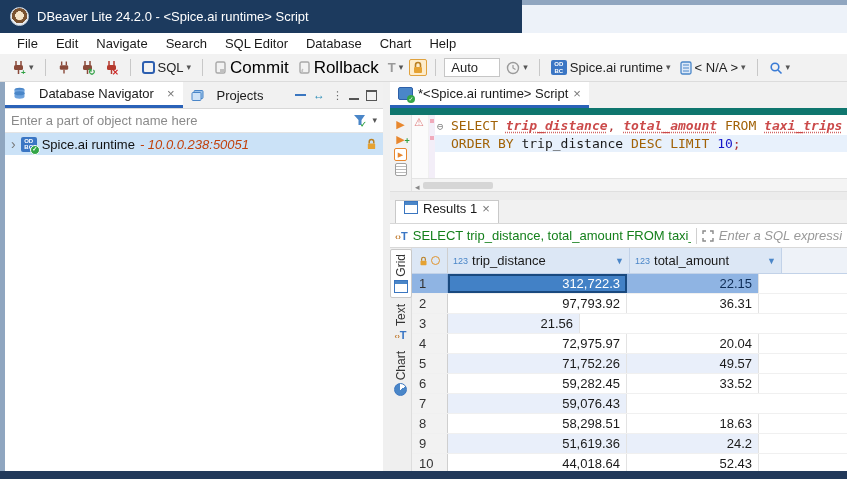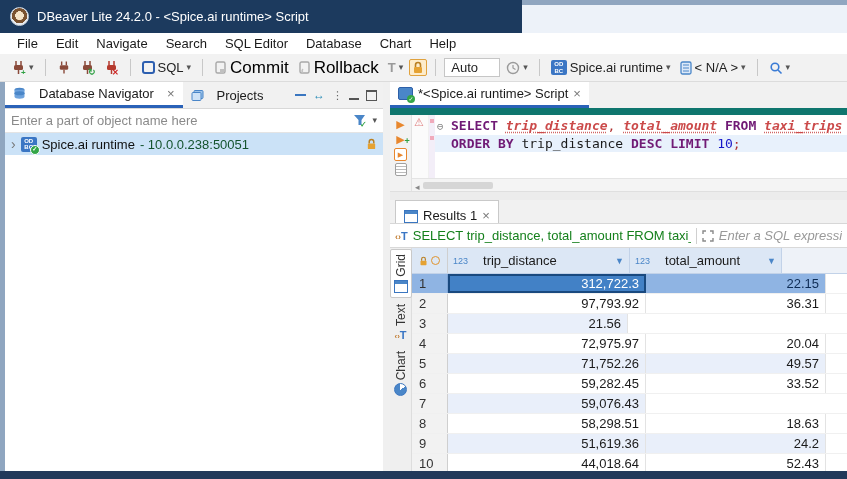--- a/index.html
+++ b/index.html
@@ -39,21 +39,21 @@
   .collapse-ico{width:11px;border-top:2px solid #3a76c0}
   .link-ico{color:#2e8fb8;font-size:12px;line-height:1}
   .dots-ico{color:#666;font-size:11px;letter-spacing:-1px}
   .min-ico{width:10px;height:7px;border-bottom:2px solid #555}
   .max-ico{width:9px;height:8px;border:1px solid #555;border-top:2px solid #555}
   .filter-row{height:23px;border-bottom:1px solid #e4e4e4;display:flex;align-items:center;padding:0 6px;gap:5px}
   .filter-ph{color:#8a8a8a;flex:1;white-space:nowrap;overflow:hidden}
   .tree-row{height:22px;background:#cbe2f7;display:flex;align-items:center;gap:5px;padding:0 6px}
   .expander::before{content:'›';color:#777;font-size:14px;line-height:1}
   .conn-name{color:#111}
-  .conn-addr{color:#14532d;}
+  .conn-addr{color:#c2410c;font-style:italic}
   .lock-svg{flex:0 0 auto}
   .tree-lock{margin-left:auto}
   
   .v-splitter{position:absolute;left:383px;top:82px;width:7px;height:389px;background:#f0f0f0}
   
   .right-panel{position:absolute;left:390px;top:82px;width:457px;height:389px;display:flex;flex-direction:column}
   .editor-tabbar{height:26px;background:#f1f1f1;border-bottom:7px solid #0f766e;display:flex;align-items:stretch}
   .etab{display:flex;align-items:center;gap:5px;padding:0 8px;background:#fff;border-bottom:3px solid #2a62b8;box-sizing:border-box}
   .sqlfile-ico{position:relative;width:13px;height:11px;background:#4a86c8;border-radius:2px;border:1px solid #2d5fa8}
   .sqlfile-ico::after{content:'✓';position:absolute;right:-3px;bottom:-4px;width:8px;height:8px;background:#34a648;border-radius:50%;color:#fff;font-size:6px;line-height:8px;text-align:center}
@@ -66,64 +66,64 @@
   .scr2{width:10px;height:11px;border:1px solid #a0a0a0;background:repeating-linear-gradient(#fff 0 2px,#bbb 2px 3px);border-radius:2px}
   .ruler1{width:16px;background:#fbfbfb;border-right:1px solid #f0f0f0;position:relative}
   .warn-icon::before{content:'⚠';color:#e07f7f;font-size:11px;position:absolute;left:2px;top:1px}
   .ruler2{width:6px;background:#f3eef8;position:relative}
   .mark{position:absolute;left:1px;width:4px;height:4px;background:#f0aabb}
   .code-area{flex:1;font-family:"DejaVu Sans Mono","Liberation Mono",monospace;font-size:13px;line-height:17px;padding-top:2px;white-space:pre;overflow:hidden}
   .cl{display:block;padding-left:2px}
   .cl.current{background:#e8f1fc}
   .fold{display:inline-block;width:14px;color:#888;font-size:11px}
   .ind{display:inline-block;width:14px}
-  .kw{color:#701a75;font-weight:bold}
+  .kw{color:#a16207;font-weight:normal}
   .lnk{color:#cb4a4a;font-weight:bold;font-style:italic;text-decoration:underline dotted #d06666;text-underline-offset:2px}
   .num{color:#1616c8}
   .pun{color:#b03030}
   .h-scroll{position:absolute;left:22px;right:0;bottom:0;height:12px;background:#f4f4f4;border-top:1px solid #e4e4e4;display:flex;align-items:center}
   .scroll-arrow::before{content:'◂';color:#888;font-size:9px;padding:0 3px}
   .scroll-thumb{width:70px;height:7px;background:#d6d6d6;border-radius:2px}
   .h-splitter{height:8px;background:#ececec;border-top:1px solid #dfdfdf}
   
   .results{flex:1;display:flex;flex-direction:column;min-height:0}
   .results-tabbar{height:24px;background:#f1f1f1;border-bottom:1px solid #d7d7d7;display:flex;align-items:flex-end;padding-left:5px;box-sizing:border-box}
-  .rtab{display:flex;align-items:flex-end;gap:5px;background:#fff;border:1px solid #c9c9c9;border-bottom:none;height:23px;padding:0 8px;box-sizing:border-box}
+  .rtab{display:flex;align-items:flex-start;gap:5px;background:#fff;border:1px solid #c9c9c9;border-bottom:none;height:23px;padding:0 8px;box-sizing:border-box}
   .filter-bar{height:24px;background:#fff;border-bottom:1px solid #d9d9d9;display:flex;align-items:center;gap:5px;padding:0 5px;box-sizing:border-box}
   .sqlT{font-size:9px;white-space:nowrap}
   .sqlT .ang{color:#c07a2e;font-weight:bold}
   .sqlT .tee{color:#3a76c4;font-weight:bold;font-size:11px}
   .query{width:278px;color:#15801c;white-space:nowrap;overflow:hidden;flex:0 0 auto}
   .fsep{width:1px;height:16px;background:#d0d0d0}
   .filter-ph2{color:#999;font-style:italic;white-space:nowrap;overflow:hidden;flex:1}
   .grid-wrap{flex:1;display:flex;min-height:0}
   .side-tabs{width:22px;background:#efefef;border-right:1px solid #ddd;display:flex;flex-direction:column;align-items:center;padding-top:1px;gap:2px;box-sizing:border-box}
   .stab{display:flex;flex-direction:column;align-items:center;gap:3px;padding:4px 0;width:20px}
   .stab.active{background:#fff;border:1px solid #c9c9c9;border-radius:2px}
   .rot{writing-mode:vertical-rl;transform:rotate(180deg);font-size:12px;color:#333}
   .grid-ico{width:12px;height:11px;border:1px solid #3a76c0;background:linear-gradient(#4a86c8 0 3px,#fff 3px),repeating-linear-gradient(90deg,transparent 0 3px,#9cbbe0 3px 4px)}
   .textT{font-size:8px;white-space:nowrap}
   .pie-ico{width:11px;height:11px;border-radius:50%;background:conic-gradient(#ffffff 0 60deg,#4a86c8 60deg 360deg);border:1px solid #3a76c0}
   
   .grid{flex:1;min-width:0;overflow:hidden;font-size:13px}
   .ghead{display:flex;height:25px;background:#dce7f5;border-bottom:1px solid #c2d2e8;align-items:stretch}
-  .gh{display:flex;align-items:center;box-sizing:border-box;border-right:1px solid #c2d2e8;padding:0 5px;gap:15px}
+  .gh{display:flex;align-items:center;box-sizing:border-box;border-right:1px solid #c2d2e8;padding:0 5px;gap:4px}
   .gh-corner{width:36px;justify-content:center;gap:3px;border-right:1px solid #cfcfcf}
   .gh-d{width:182px}
   .gh-a{width:152px}
   .gh-fill{flex:1;border-right:none;background:#eef2f8}
   .tbadge{color:#4a86c8;font-size:9px;flex:0 0 auto}
   .colname{flex:1;color:#1a1a1a;white-space:nowrap;overflow:hidden}
   .sort-caret{color:#4a86c8;font-size:9px}
   .key-ring{width:7px;height:7px;border:1.5px solid #e0942e;border-radius:50%}
   .grow{display:flex;height:20px;line-height:20px;border-bottom:1px solid #f0f0f0;box-sizing:border-box}
   .c-num{width:36px;background:#f2f2f2;border-right:1px solid #cfcfcf;padding-left:7px;color:#333;box-sizing:border-box}
   .c-val{box-sizing:border-box;text-align:right;padding-right:6px;border-right:1px solid #e3e3e3;white-space:nowrap;overflow:hidden}
-  .c-d{width:198px}
-  .c-a{width:180px}
+  .c-d{width:179px}
+  .c-a{width:132px}
   .c-fill{flex:1}
   .grow.stripe .c-val{background:#e9effa}
   .grow.sel .c-num{background:#8fb4e3;border-right-color:#7da3d4}
   .grow.sel .c-d{background:#4281c6;color:#fff;outline:2px solid #19497f;outline-offset:-2px}
   .grow.sel .c-a{background:#8fb4e3;color:#0e2c55}
   .stub{display:flex;height:6px}
   .stub .c-num{height:6px}
 </style>
 </head>
 <body>

